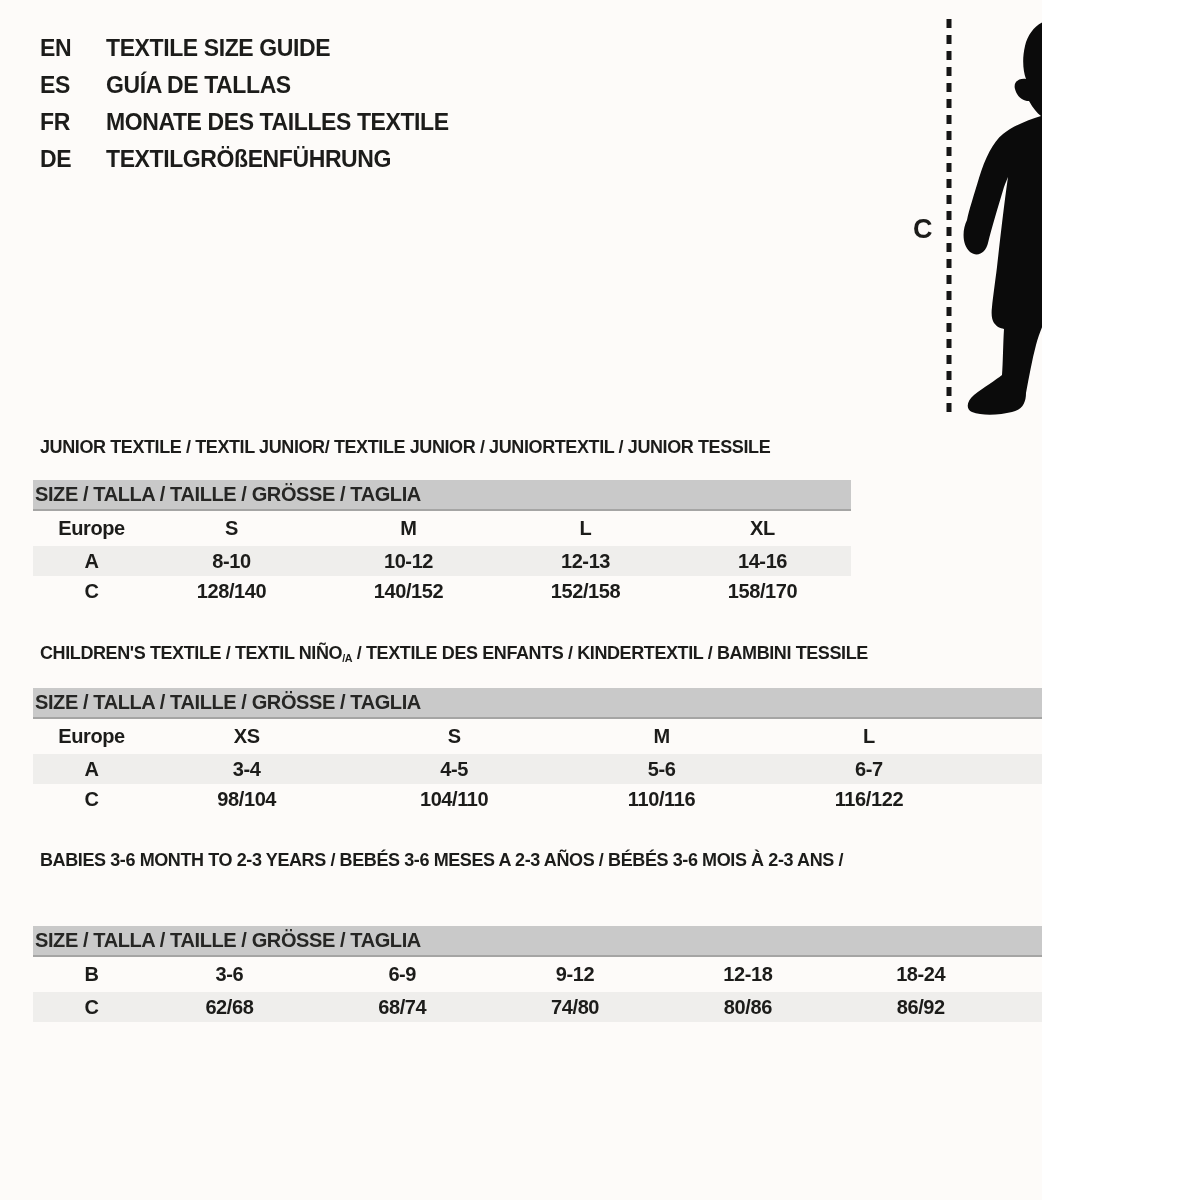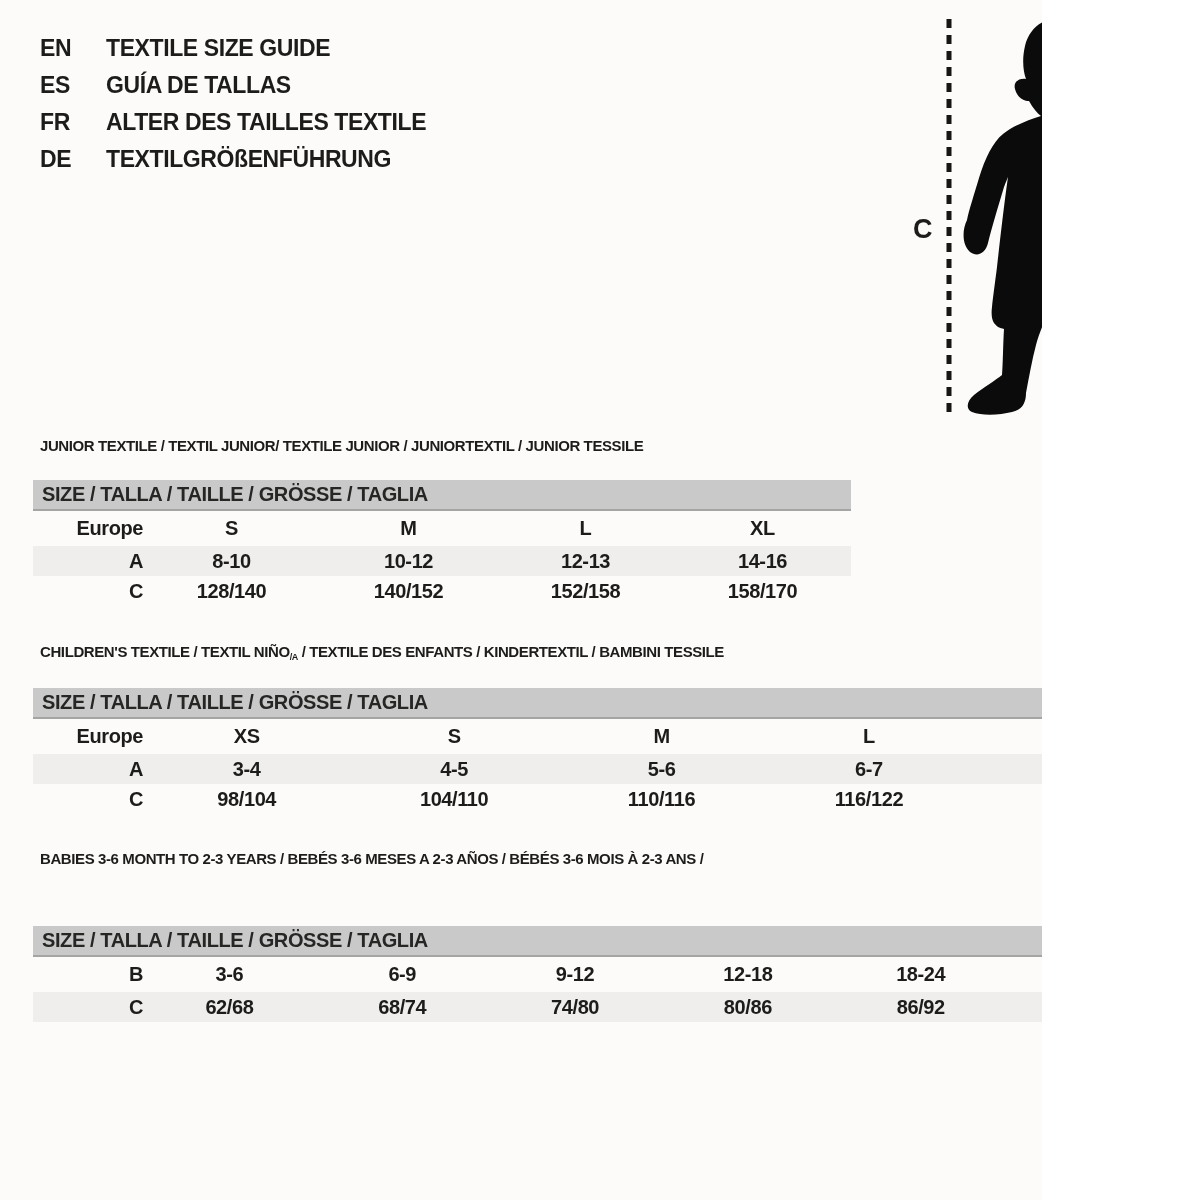--- a/index.html
+++ b/index.html
@@ -28,36 +28,36 @@
   .lang-row { display: flex; height: 37px; align-items: center; font-size: 23px; }
   .lang-code { width: 66px; }
   .lang-title { white-space: nowrap; }
 
   
   .figure { position: absolute; left: 900px; top: 14px; width: 290px; height: 410px; }
   .measure-label { position: absolute; left: 13px; top: 200px; font-size: 27px; }
   .figure svg { position: absolute; left: 0; top: 0; }
 
   
-  .section-title { position: absolute; left: 40px; font-size: 15px; white-space: nowrap; }
+  .section-title { position: absolute; left: 40px; font-size: 18px; white-space: nowrap; }
   .title-sub { font-size: 0.6em; vertical-align: -0.3em; }
 
   
   .size-table { position: absolute; left: 33px; }
   .t-head {
     height: 31px; background: var(--header-bg);
     border-bottom: 2px solid var(--header-edge);
     display: flex; align-items: center;
-    padding-left: 9px; font-size: 20px; color: #262624;
+    padding-left: 2px; font-size: 20px; color: #262624;
   }
   .t-row { display: flex; align-items: center; font-size: 20px; }
   .row-sizes  { height: 35px; }
   .row-mid    { height: 30px; background: var(--alt-bg); }
   .row-plain  { height: 30px; }
-  .label-cell { width: 110px; padding-left: 7px; text-align: right; }
+  .label-cell { width: 110px; padding-left: 7px; text-align: center; }
   .val-cell { flex: 1; text-align: center; }
 
   
   .legend { position: absolute; left: 40px; top: 1069px; }
   .legend-line { height: 33px; display: flex; align-items: center; font-size: 19.5px; white-space: nowrap; }
 </style>
 </head>
 <body>
 
 <div class="canvas">
@@ -66,21 +66,21 @@
     <div class="lang-row">
       <span class="lang-code">EN</span>
       <span class="lang-title">TEXTILE SIZE GUIDE</span>
     </div>
     <div class="lang-row">
       <span class="lang-code">ES</span>
       <span class="lang-title">GUÍA DE TALLAS</span>
     </div>
     <div class="lang-row">
       <span class="lang-code">FR</span>
-      <span class="lang-title">ALTER DES TAILLES TEXTILE</span>
+      <span class="lang-title">MONATE DES TAILLES TEXTILE</span>
     </div>
     <div class="lang-row">
       <span class="lang-code">DE</span>
       <span class="lang-title">TEXTILGRÖßENFÜHRUNG</span>
     </div>
   </div>
 
   <div class="figure">
     <span class="measure-label">C</span>
     <svg width="290" height="410" viewBox="0 0 290 410" aria-hidden="true">

